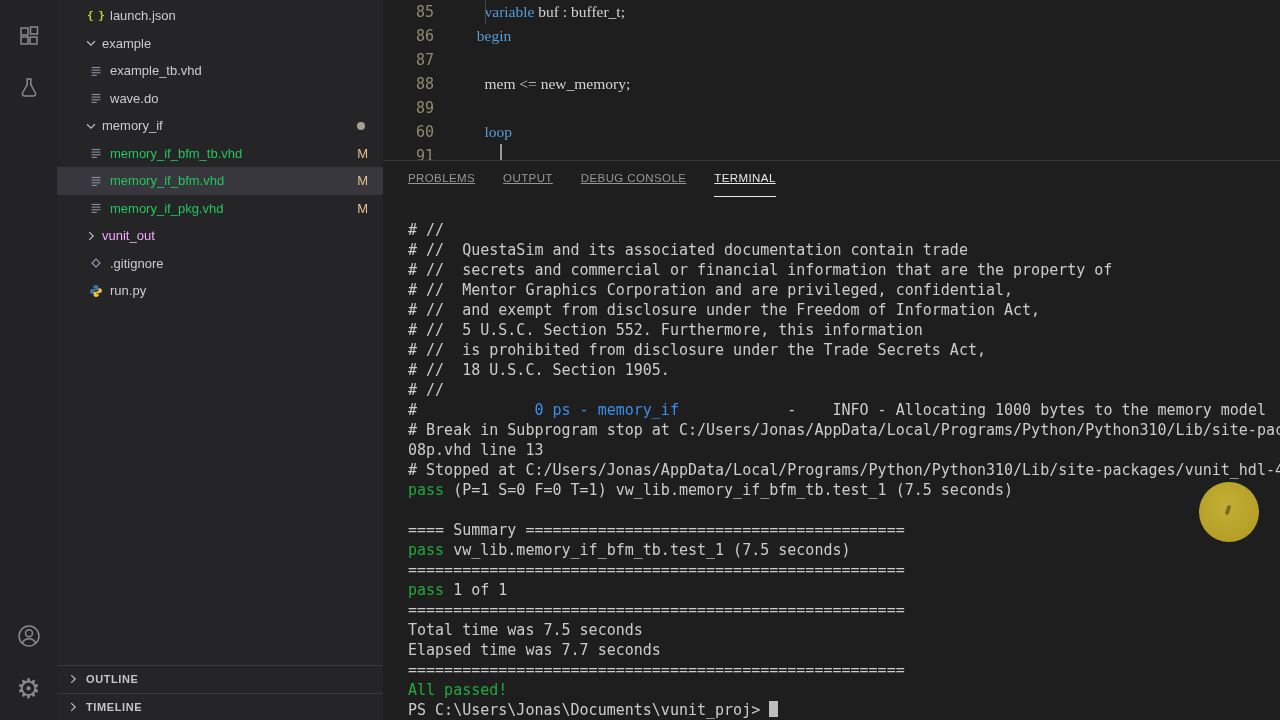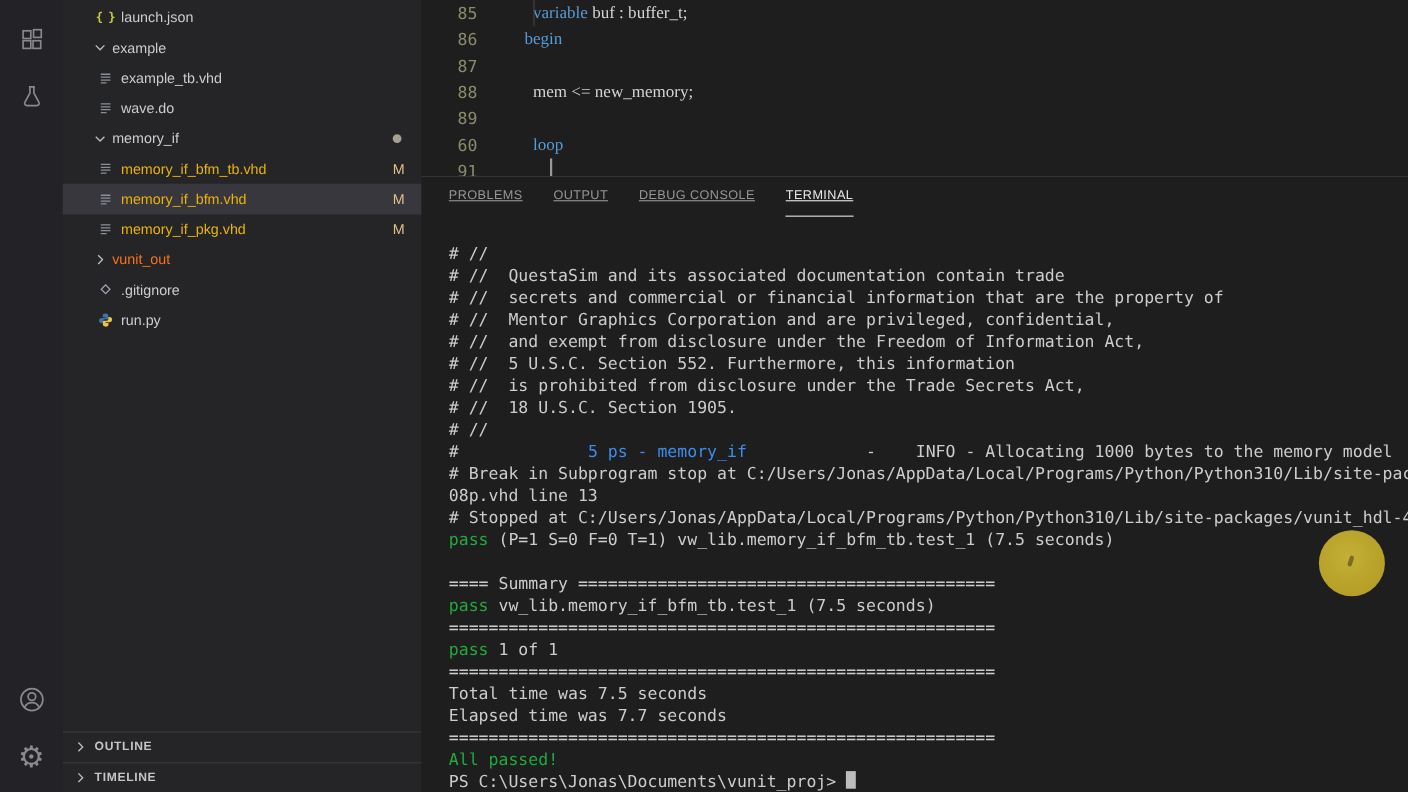--- a/index.html
+++ b/index.html
@@ -19,22 +19,22 @@
   .sidebar { width:326px; height:720px; background:#252528; flex:none; position:relative; }
   .file-tree { padding-top:2px; }
   .tree-row { height:27.5px; display:flex; align-items:center; cursor:pointer;
     color:#cccccc; font-size:13px; }
   .tree-row.folder { padding-left:26px; }
   .tree-row.file { padding-left:31px; }
   .tree-row.selected { background:#37373d; }
   .tree-icon { width:15px; height:15px; flex:none; margin-right:7px; display:flex; align-items:center; justify-content:center; }
   .tree-row.folder .tree-icon { margin-right:4px; }
   .tree-label { white-space:nowrap; }
-  .tree-label.modified { color:#eab308;text-align:center; }
-  .tree-label.dim { color:#f97316; }
+  .tree-label.modified { color:#22c55e;text-align:center; }
+  .tree-label.dim { color:#f0abfc; }
   .badge { margin-left:auto; margin-right:15px; color:#e2c08d; font-size:13px; }
   .dot { margin-left:auto; margin-right:18px; width:8px; height:8px; border-radius:50%; background:#a6a093; }
   .json-ic { color:#cbcb41; font:600 11px "DejaVu Sans Mono",monospace; letter-spacing:-1px; }
 
   .sidebar-sections { position:absolute; left:0; right:0; bottom:0; }
   .section-header { height:27.5px; border-top:1px solid #3a3a3a; display:flex; align-items:center;
     padding-left:9px; cursor:pointer; color:#c5c5c5; }
   .section-header .sec-label { font-size:11px; font-weight:bold; letter-spacing:.6px; margin-left:6px; }
 
   
@@ -286,21 +286,21 @@
       <div class="terminal" id="terminal">
           <div class="term-line"><span># //</span></div>
           <div class="term-line"><span># //  QuestaSim and its associated documentation contain trade</span></div>
           <div class="term-line"><span># //  secrets and commercial or financial information that are the property of</span></div>
           <div class="term-line"><span># //  Mentor Graphics Corporation and are privileged, confidential,</span></div>
           <div class="term-line"><span># //  and exempt from disclosure under the Freedom of Information Act,</span></div>
           <div class="term-line"><span># //  5 U.S.C. Section 552. Furthermore, this information</span></div>
           <div class="term-line"><span># //  is prohibited from disclosure under the Trade Secrets Act,</span></div>
           <div class="term-line"><span># //  18 U.S.C. Section 1905.</span></div>
           <div class="term-line"><span># //</span></div>
-          <div class="term-line"><span>#             </span><span class="blue">5 ps - memory_if</span><span>            -    INFO - Allocating 1000 bytes to the memory model</span></div>
+          <div class="term-line"><span>#             </span><span class="blue">0 ps - memory_if</span><span>            -    INFO - Allocating 1000 bytes to the memory model</span></div>
           <div class="term-line"><span># Break in Subprogram stop at C:/Users/Jonas/AppData/Local/Programs/Python/Python310/Lib/site-pac</span></div>
           <div class="term-line"><span>08p.vhd line 13</span></div>
           <div class="term-line"><span># Stopped at C:/Users/Jonas/AppData/Local/Programs/Python/Python310/Lib/site-packages/vunit_hdl-4</span></div>
           <div class="term-line"><span class="green">pass</span><span> (P=1 S=0 F=0 T=1) vw_lib.memory_if_bfm_tb.test_1 (7.5 seconds)</span></div>
           <div class="term-line"> </div>
           <div class="term-line"><span>==== Summary ==========================================</span></div>
           <div class="term-line"><span class="green">pass</span><span> vw_lib.memory_if_bfm_tb.test_1 (7.5 seconds)</span></div>
           <div class="term-line"><span>=======================================================</span></div>
           <div class="term-line"><span class="green">pass</span><span> 1 of 1</span></div>
           <div class="term-line"><span>=======================================================</span></div>

